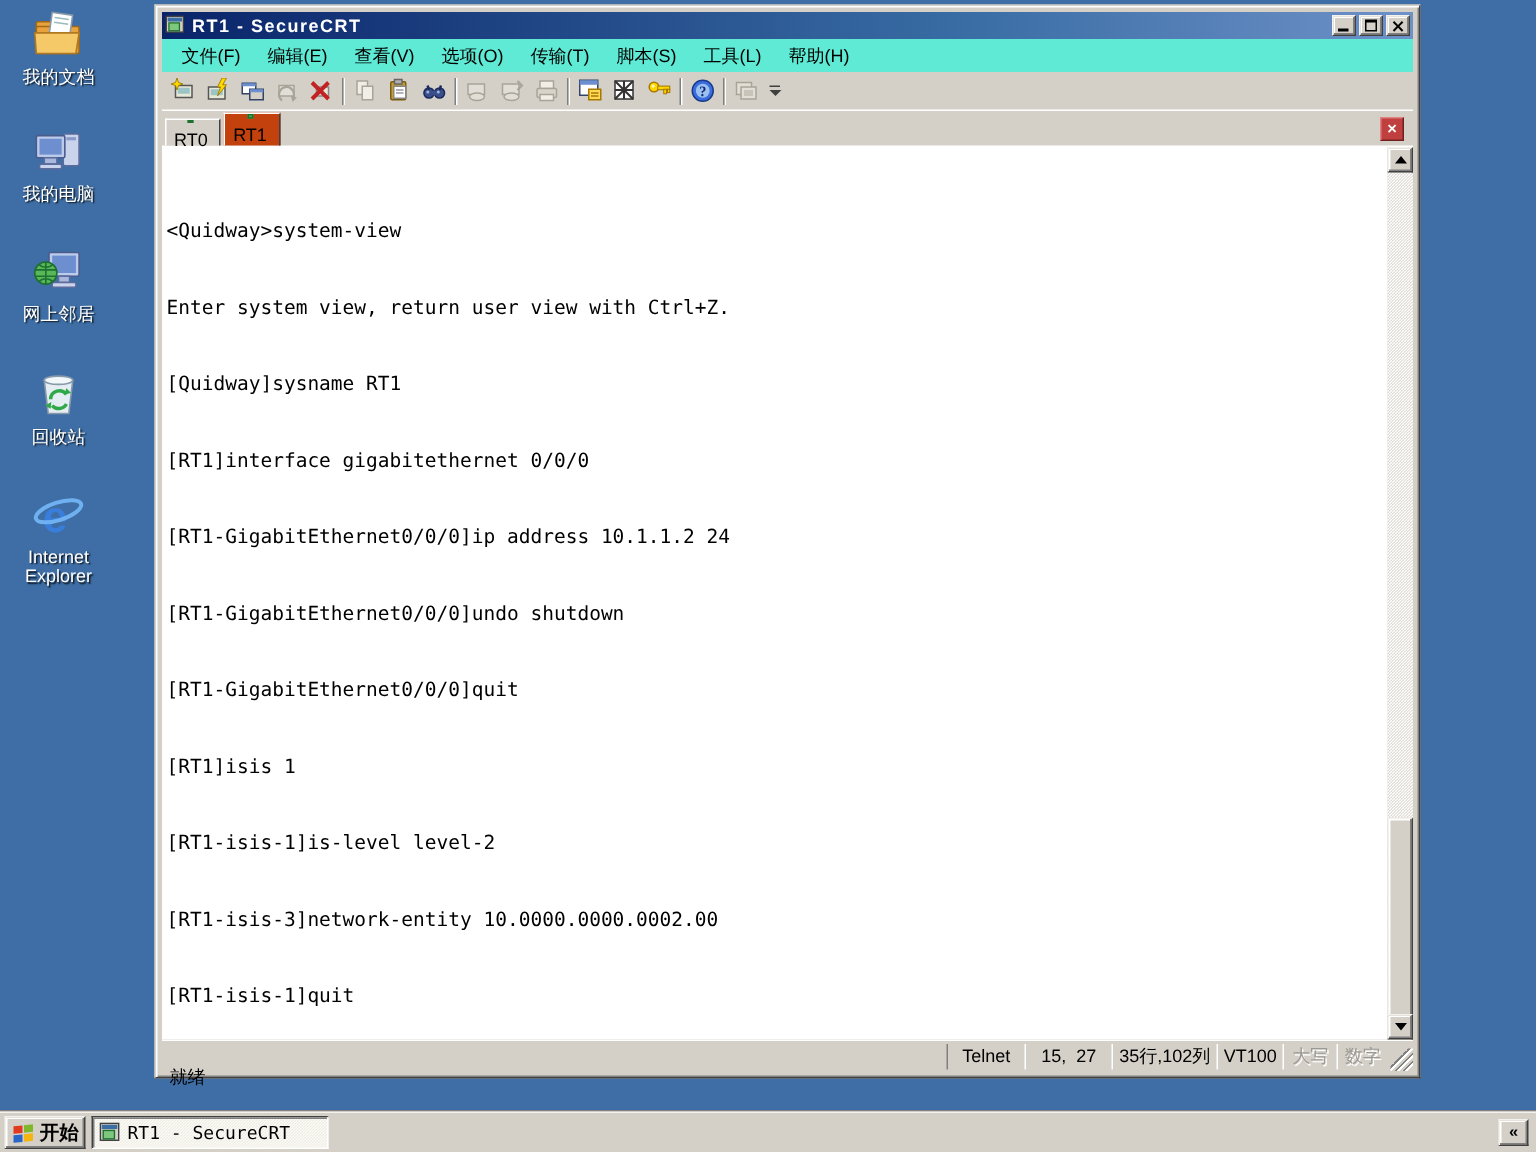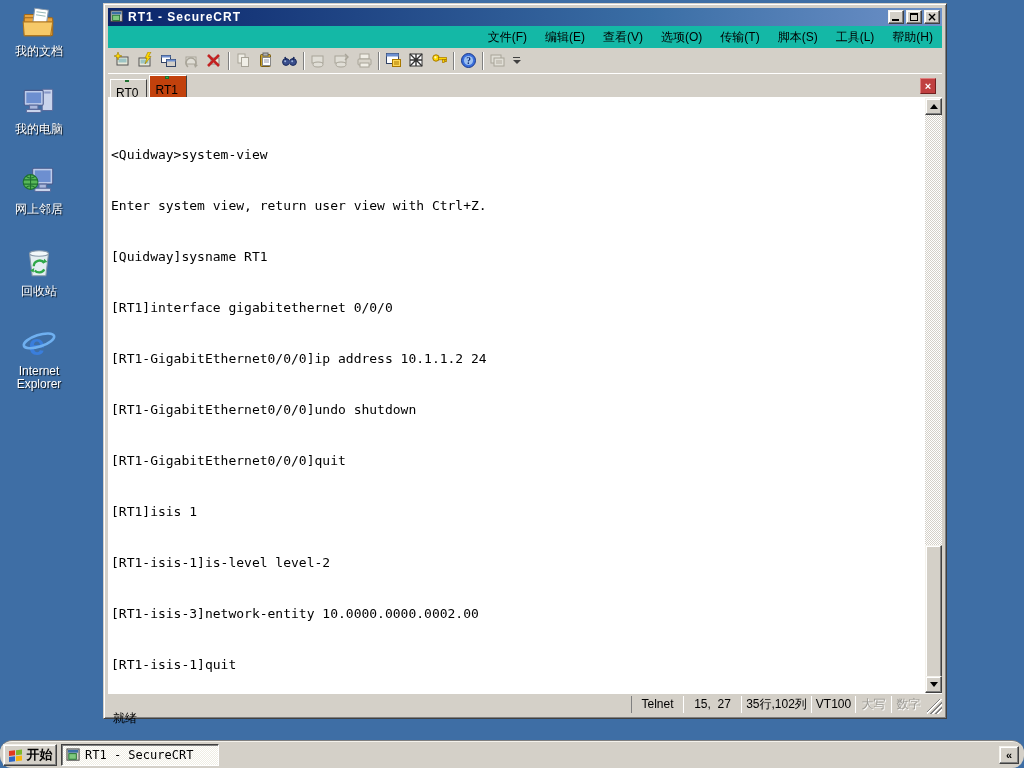--- a/index.html
+++ b/index.html
@@ -35,21 +35,21 @@
     background:linear-gradient(to right,#0A246A,#3A6EA5 65%,#6E91C8);
     color:#FFFFFF; font-weight:bold; font-size:12px;
   }
   .titlebar .t-icon { margin-right:4px; display:flex; }
   .titlebar .t-text { flex:1; white-space:nowrap; overflow:hidden; letter-spacing:1px; }
   .ctrl-btn { width:16px; height:14px; margin-left:2px; position:relative; display:inline-block; }
   .glyph-min { position:absolute; left:3px; bottom:2px; width:7px; height:2px; background:#000; }
   .glyph-max { position:absolute; left:3px; top:2px; width:8px; height:8px; border:1px solid #000; border-top-width:2px; }
   .glyph-x   { position:absolute; left:0; top:-1px; width:100%; text-align:center; font-weight:bold; font-size:12px; color:#000; font-family:"DejaVu Sans",sans-serif; }
 
-  .menubar { height:22px; display:flex; align-items:center; padding-left:4px; background:#14b8a6;justify-content:flex-end; }
+  .menubar { height:22px; display:flex; align-items:center; padding-left:4px; background:#5eead4; }
   .menu-item { padding:3px 9px; white-space:nowrap; color:#000; }
 
   .toolbar { height:26px; display:flex; align-items:center; padding-left:3px; background:#D4D0C8; border-bottom:1px solid #FFFFFF; }
   .tb-btn { width:23px; height:22px; display:flex; align-items:center; justify-content:center; border:1px solid transparent; }
   .tb-overflow { width:13px; height:20px; margin-left:1px; display:flex; flex-direction:column; align-items:center; justify-content:center; }
   .tb-overflow .bar { width:7px; height:1px; background:#404040; margin-bottom:2px; }
   .tb-overflow .tri { width:0; height:0; border-left:4px solid transparent; border-right:4px solid transparent; border-top:4px solid #404040; }
 
   .tabbar { height:24px; background:#D4D0C8; display:flex; align-items:flex-end; padding-left:2px; position:relative; border-bottom:1px solid #FFFFFF; }
   .tab { display:flex; align-items:center; gap:4px; padding:0 8px 0 5px; margin-right:2px;
@@ -83,21 +83,21 @@
   .sb-ready { padding-left:5px; flex:1;margin-top:28px; }
   .sb-panel { display:flex; align-items:center; justify-content:center; height:17px; white-space:pre;
               border-left:1px solid #FFFFFF; padding:0 4px; }
   .sb-panel.first { border-left:1px solid #808080; }
   .sb-panel.dim { color:#9C9A94; text-shadow:1px 1px 0 #fff; }
   .grip { width:15px; height:15px; margin-left:2px; align-self:flex-end;
           background:linear-gradient(135deg,transparent 0 40%, #808080 40% 46%, #fff 46% 52%, transparent 52% 58%, #808080 58% 64%, #fff 64% 70%, transparent 70% 76%, #808080 76% 82%, #fff 82% 88%, transparent 88%); }
 
   
   .taskbar { position:absolute; left:0; top:741px; width:1024px; height:27px; background:#D4D0C8;
-             border-top:1px solid #F4F2EC; box-shadow:0 -1px 0 #808080; display:flex; align-items:center;border-radius:12px; }
+             border-top:1px solid #F4F2EC; box-shadow:0 -1px 0 #808080; display:flex; align-items:center; }
   .start-btn { margin-left:3px; width:54px; height:22px; display:flex; align-items:center; justify-content:center; gap:3px; font-weight:bold; font-size:13px; }
   .task-btn { margin-left:4px; width:158px; height:22px; display:flex; align-items:center; gap:4px; padding:0 4px;
               border:1px solid; border-color:#404040 #FFFFFF #FFFFFF #404040; box-shadow:inset 1px 1px 0 #808080;
               background:#EFEDE3;
               background-image:linear-gradient(45deg,#fff 25%,transparent 25%,transparent 75%,#fff 75%),linear-gradient(45deg,#fff 25%,transparent 25%,transparent 75%,#fff 75%);
               background-size:2px 2px; background-position:0 0,1px 1px;
               font-family:"DejaVu Sans Mono","Liberation Mono",monospace; font-size:12px; white-space:nowrap; overflow:hidden; }
   .tray { margin-left:auto; margin-right:5px; display:flex; align-items:center; }
   .tray-btn { width:20px; height:18px; display:flex; align-items:center; justify-content:center; font-weight:bold; font-size:11px; }
 </style>

